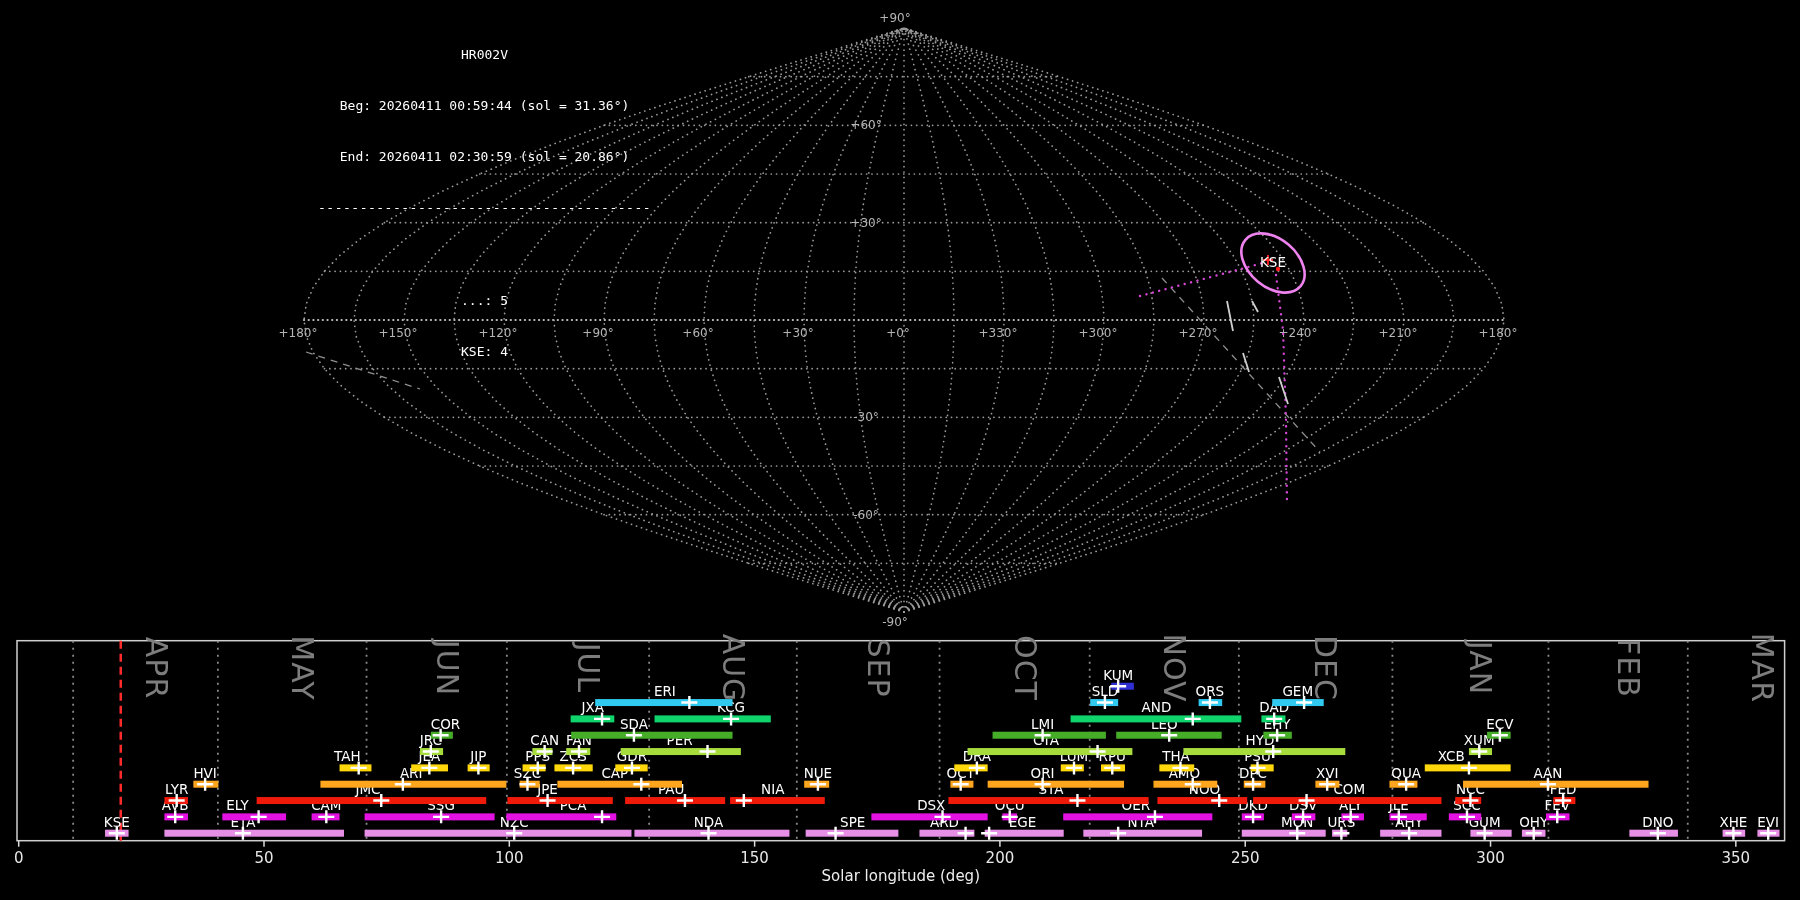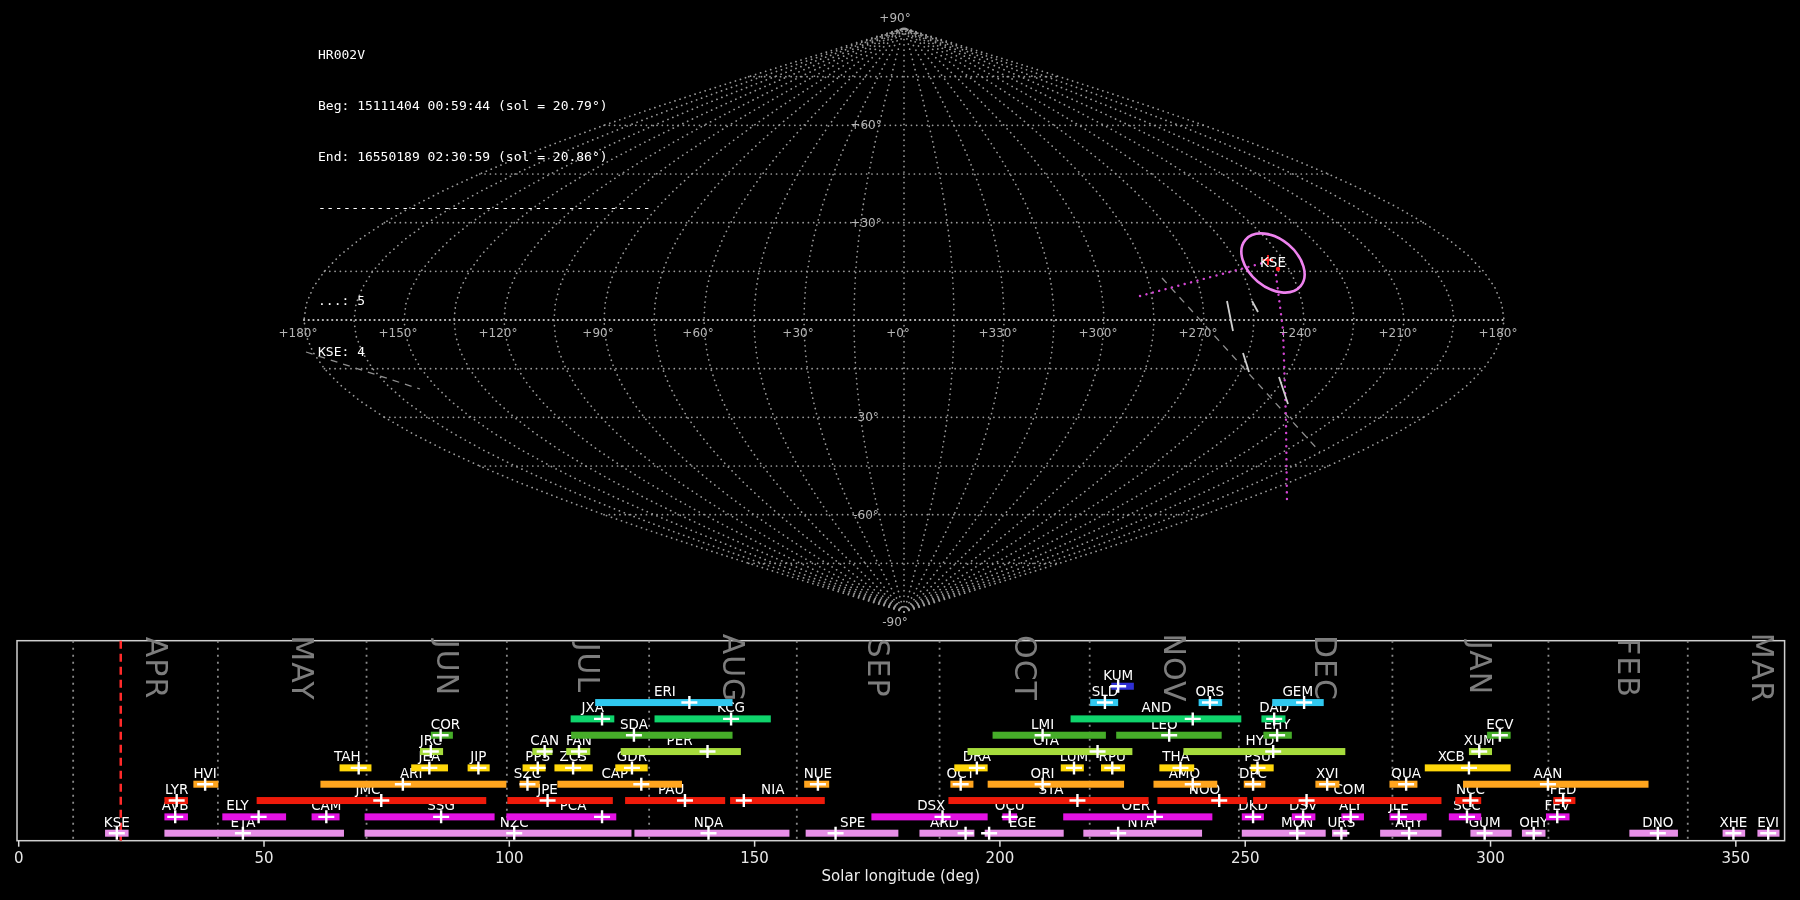--- a/index.html
+++ b/index.html
@@ -1,19 +1,19 @@
 <!DOCTYPE html>
 <html><head>
 <meta charset="utf-8">
 <style>
   html,body{margin:0;padding:0;background:#000;}
   .stage{position:relative;width:1800px;height:900px;background:#000;overflow:hidden;
          font-family:"DejaVu Sans",sans-serif;}
   .hdr{position:absolute;left:318px;top:12px;color:#fff;
-       font-family:"DejaVu Sans Mono",monospace;font-size:13px;line-height:17px;white-space:pre;}
+       font-family:"DejaVu Sans Mono",monospace;font-size:13px;line-height:17px;white-space:pre;text-align:center;}
   .hdr .sep{letter-spacing:0.5px;}
   .hdr .gap{height:8px;}
   svg{position:absolute;left:0;top:0;}
   text{font-family:"DejaVu Sans",sans-serif;}
 </style>
 </head>
 <body>
 <div class="stage">
 
   <svg id="scene" width="1800" height="900" viewBox="0 0 1800 900">
@@ -558,21 +558,21 @@
         <line x1="1490.5333333333335" y1="840.7" x2="1490.5333333333335" y2="846.7" stroke="#ddd" stroke-width="1.5"></line>
         <text x="1490.5333333333335" y="862.7" fill="#e8e8e8" font-size="15" text-anchor="middle">300</text>
         <line x1="1735.8388888888892" y1="840.7" x2="1735.8388888888892" y2="846.7" stroke="#ddd" stroke-width="1.5"></line>
         <text x="1735.8388888888892" y="862.7" fill="#e8e8e8" font-size="15" text-anchor="middle">350</text>
         <text x="900.8" y="880.7" fill="#eee" font-size="15" text-anchor="middle">Solar longitude (deg)</text>
       </g>
   </svg>
 
   <div class="hdr">
     <div>HR002V</div>
-    <div>Beg: 15111404 00:59:44 (sol = 20.79°)</div>
-    <div>End: 16550189 02:30:59 (sol = 20.86°)</div>
+    <div>Beg: 20260411 00:59:44 (sol = 31.36°)</div>
+    <div>End: 20260411 02:30:59 (sol = 20.86°)</div>
     <div class="sep">----------------------------------------</div>
     <div class="gap"></div>
     <div>...: 5</div>
     <div>KSE: 4</div>
   </div>
 
 </div>
 
 </body></html>

